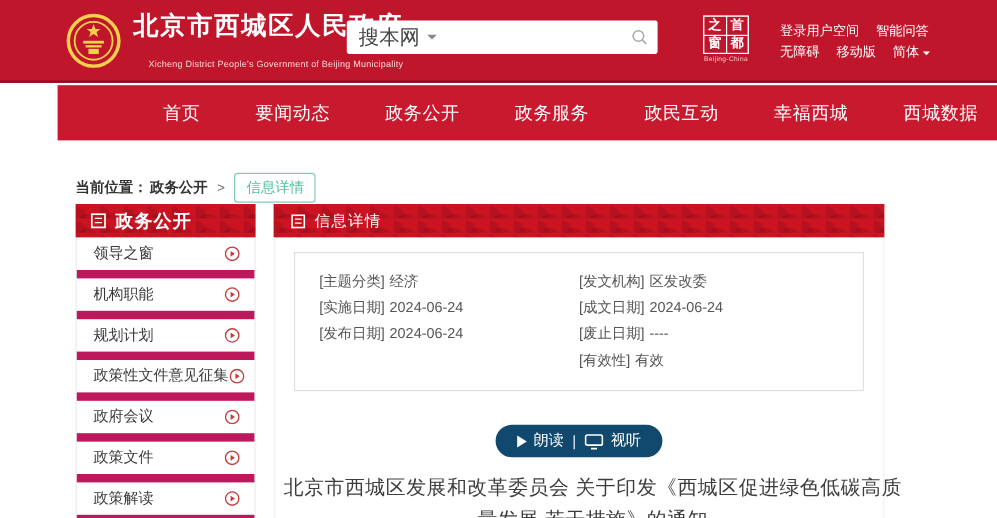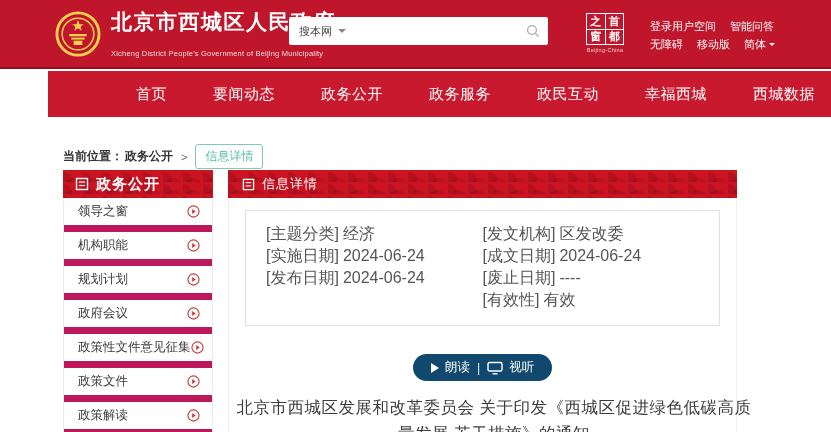--- a/index.html
+++ b/index.html
@@ -7,26 +7,26 @@
     font-family:"Liberation Sans","DejaVu Sans",sans-serif; }
   .page { position:relative; width:831px; height:432px; background:#fff; }
 
   
   .header { position:absolute; left:0; top:0; width:831px; height:69px;
     background:#c0162c; border-bottom:2px solid #8e0e20; }
   .logo-group { position:absolute; left:55px; top:9px; display:flex; align-items:center; }
   .emblem { width:46px; height:46px; flex:0 0 auto; }
   .site-text { margin-left:10px; color:#fff; }
   .site-title { font-size:21px; font-weight:bold; letter-spacing:1.5px; line-height:26px; }
-  .site-subtitle { font-size:7.5px; color:#f6d9d9; margin-top:14px; letter-spacing:.2px; }
+  .site-subtitle { font-size:7.5px; color:#f6d9d9; margin-top:14px; letter-spacing:.2px;text-align:right; }
 
   .search-bar { position:absolute; left:289px; top:17px; width:259px; height:28px;
     background:#fff; border-radius:2px; display:flex; align-items:center; }
   .search-scope { display:flex; align-items:center; gap:6px; padding:0 8px 0 10px;
-    font-size:11px; color:#444; cursor:pointer; white-space:nowrap;font-family:Liberation Mono, monospace; }
+    font-size:17px; color:#444; cursor:pointer; white-space:nowrap;font-family:Liberation Mono, monospace; }
   .caret-down { width:0; height:0; border-left:4px solid transparent; border-right:4px solid transparent;
     border-top:4px solid #888; display:inline-block; }
   .search-input { flex:1; border:none; outline:none; font-size:12px; height:24px; min-width:10px; }
   .search-btn { width:30px; height:28px; display:flex; align-items:center; justify-content:center;
     cursor:pointer; }
 
   .cw-logo { position:absolute; left:583px; top:13px; width:44px; text-align:center; }
   .cw-grid { display:grid; grid-template-columns:1fr 1fr; width:38px; height:32px; margin:0 auto;
     border:1px solid #fff; background:#fff; grid-gap:1px; }
   .cw-cell { background:#c0162c; color:#fff; font-size:11px; font-weight:bold;
@@ -70,21 +70,21 @@
 
   
   .main-panel { position:absolute; left:228px; top:170px; width:509px; }
   .main-header { padding-left:14px; gap:7px; font-size:13px; letter-spacing:1px; }
   .main-body { border-left:1px solid #f0f0f0; border-right:1px solid #f0f0f0;
     background:#fff; min-height:235px; padding-top:12px; }
 
   .meta-box { margin:0 16px; border:1px solid #e0e0e0; padding:12px 20px 14px 20px;
     display:flex; }
   .meta-col { width:50%; }
-  .meta-row { font-size:16px; color:#555; line-height:22px; white-space:nowrap; }
+  .meta-row { font-size:12px; color:#555; line-height:22px; white-space:nowrap; }
   .meta-label { color:#555; }
   .meta-value { color:#555; margin-left:4px; }
 
   .media-row { display:flex; justify-content:center; margin-top:28px; }
   .media-btn { background:#11496e; color:#fff; border:none; border-radius:14px;
     height:27px; padding:0 18px; display:flex; align-items:center; gap:6px;
     font-size:12.5px; cursor:pointer; font-family:inherit; }
   .play-tri { width:0; height:0; border-top:5px solid transparent; border-bottom:5px solid transparent;
     border-left:8px solid #fff; display:inline-block; }
   .btn-sep { opacity:.9; margin:0 1px; }
@@ -196,28 +196,28 @@
           </svg>
       </div>
       <div class="side-item">
         <span class="side-item-label">规划计划</span>
         <svg class="circle-play" viewBox="0 0 14 14">
             <circle cx="7" cy="7" r="6" fill="none" stroke="#c73a3a" stroke-width="1.2"></circle>
             <polygon points="5.6,4.4 9.4,7 5.6,9.6" fill="#c73a3a"></polygon>
           </svg>
       </div>
       <div class="side-item">
+        <span class="side-item-label">政策性文件意见征集</span>
+        <svg class="circle-play" viewBox="0 0 14 14">
+            <circle cx="7" cy="7" r="6" fill="none" stroke="#c73a3a" stroke-width="1.2"></circle>
+            <polygon points="5.6,4.4 9.4,7 5.6,9.6" fill="#c73a3a"></polygon>
+          </svg>
+      </div>
+      <div class="side-item">
         <span class="side-item-label">政府会议</span>
-        <svg class="circle-play" viewBox="0 0 14 14">
-            <circle cx="7" cy="7" r="6" fill="none" stroke="#c73a3a" stroke-width="1.2"></circle>
-            <polygon points="5.6,4.4 9.4,7 5.6,9.6" fill="#c73a3a"></polygon>
-          </svg>
-      </div>
-      <div class="side-item">
-        <span class="side-item-label">政策性文件意见征集</span>
         <svg class="circle-play" viewBox="0 0 14 14">
             <circle cx="7" cy="7" r="6" fill="none" stroke="#c73a3a" stroke-width="1.2"></circle>
             <polygon points="5.6,4.4 9.4,7 5.6,9.6" fill="#c73a3a"></polygon>
           </svg>
       </div>
       <div class="side-item">
         <span class="side-item-label">政策文件</span>
         <svg class="circle-play" viewBox="0 0 14 14">
             <circle cx="7" cy="7" r="6" fill="none" stroke="#c73a3a" stroke-width="1.2"></circle>
             <polygon points="5.6,4.4 9.4,7 5.6,9.6" fill="#c73a3a"></polygon>

